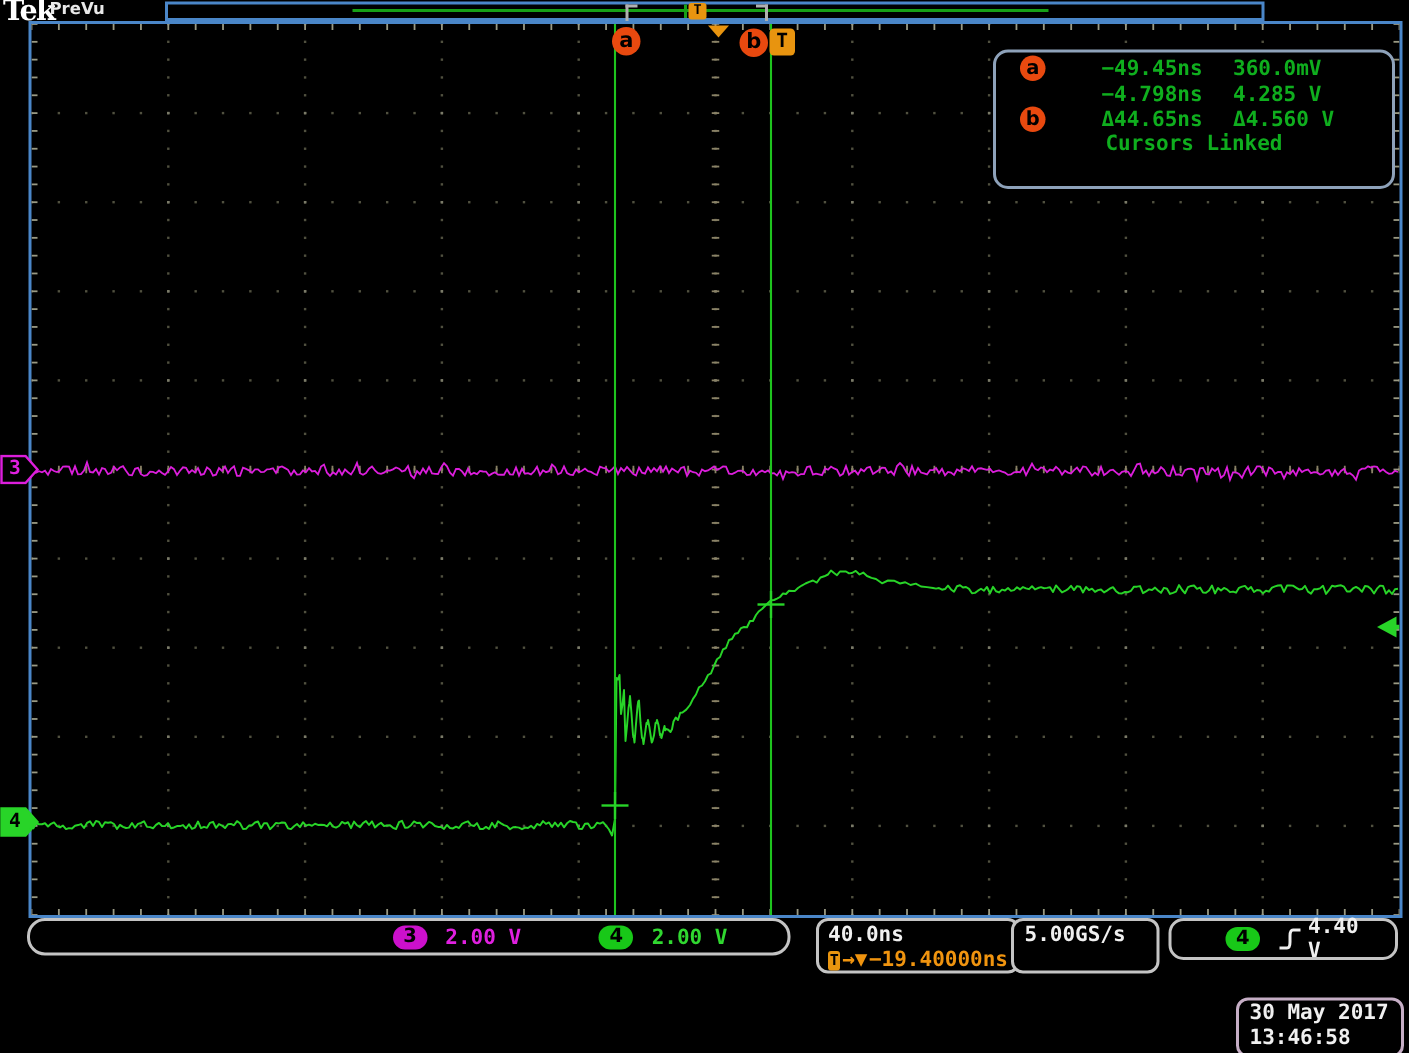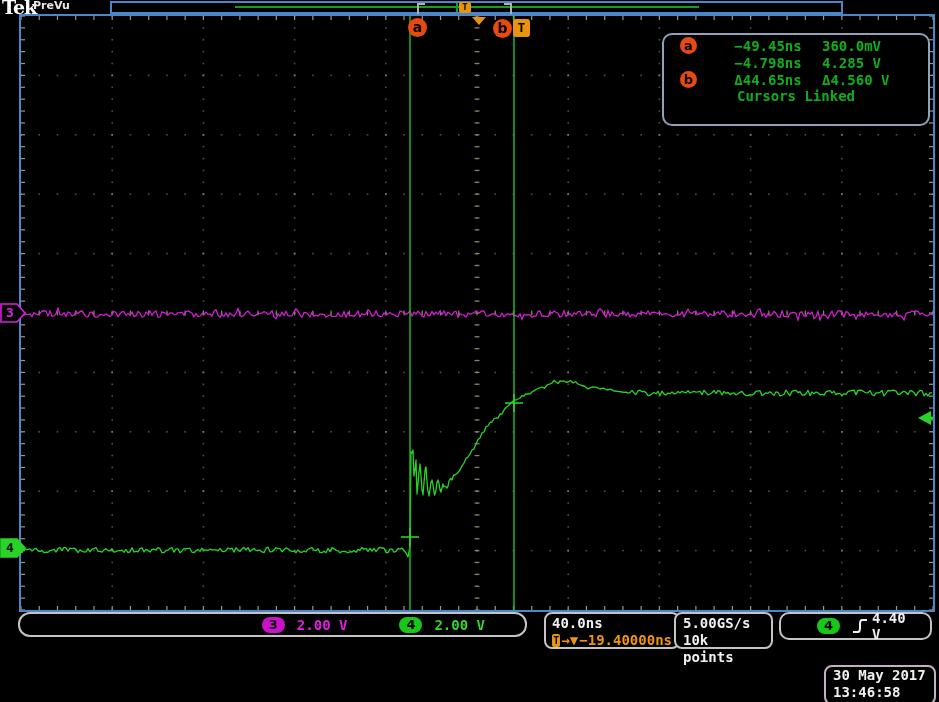--- a/index.html
+++ b/index.html
@@ -1370,21 +1370,20 @@
     <div class="l1">40.0ns</div>
     <div class="l2">
       <span class="tmini">T</span>
       <span class="org">→▼</span>
       <span class="org">−19.40000ns</span>
     </div>
   </div>
 
   <div class="sbox" id="box-acq">
     <div>5.00GS/s</div>
-    <div>10k points</div>
   </div>
 
   <div class="sbox" id="box-trig">
     <span class="chbadge" style="background:#18c818;margin-left:36px;">4</span>
     <svg width="22" height="20" style="margin-left:10px;">
       <path d="M3,16 H8 Q10,16 10,12 V8 Q10,4 12,4 H17" fill="none" stroke="#f0f0f0" stroke-width="2"></path>
     </svg>
     <span id="trig-level">4.40 V</span>
   </div>
 

